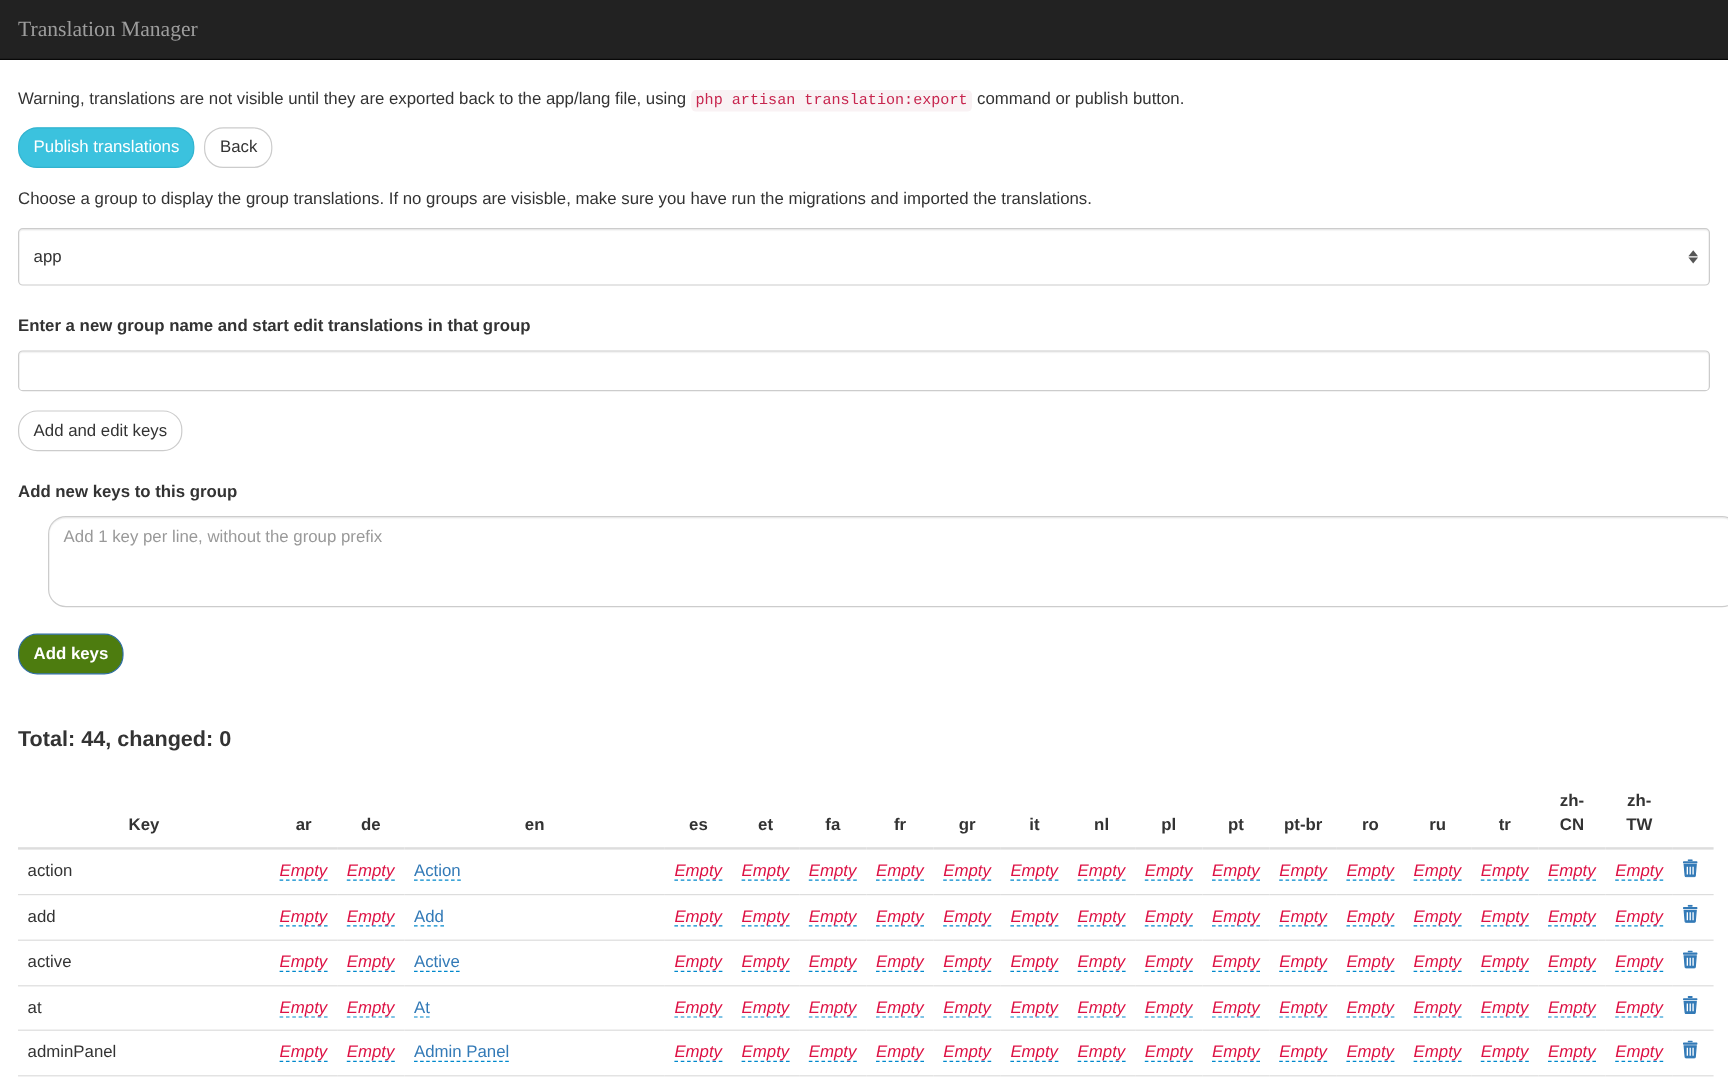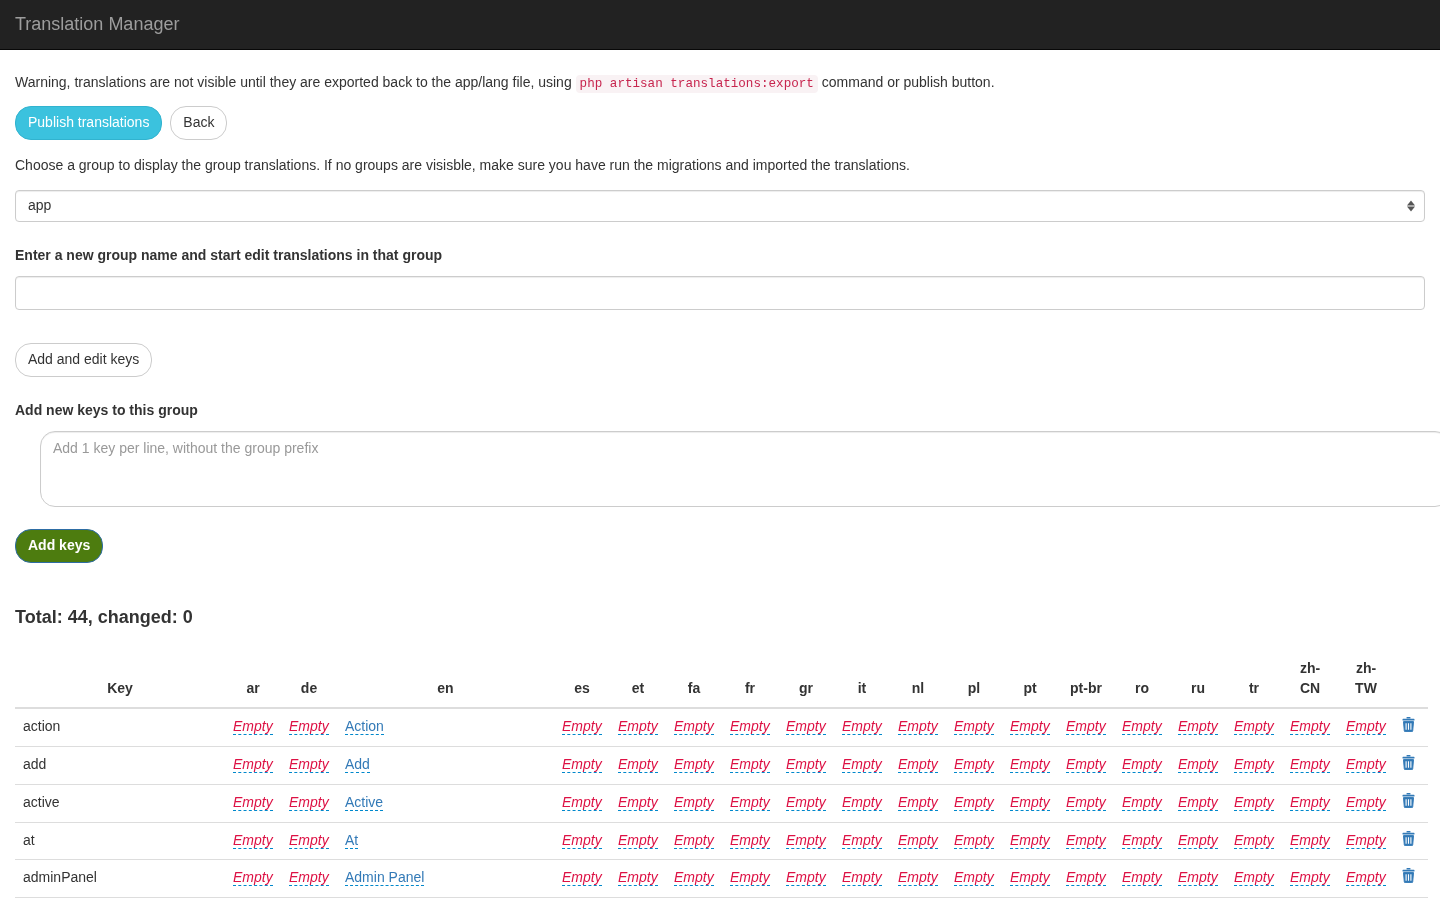--- a/index.html
+++ b/index.html
@@ -1,21 +1,21 @@
 <!DOCTYPE html>
 <html><head>
 <meta charset="utf-8">
 <style>
   * { margin: 0; padding: 0; box-sizing: border-box; }
   html, body { width: 1440px; height: 900px; overflow: hidden; background: #fff; }
   body { font-family: "Liberation Sans", sans-serif; font-size: 14px; color: #333; line-height: 1.42857; }
 
   
   .navbar { height: 50px; background: #222; border-bottom: 1px solid #080808; display: flex; align-items: center; }
-  .navbar-title { color: #9d9d9d; font-size: 18px; padding: 0 15px; }
+  .navbar-title { color: #9d9d9d; font-size: 18px; padding: 0 15px; font-family: Liberation Serif, serif; }
 
   .container { padding: 0 15px; }
 
   
   .warning { margin: 23px 0 12px; }
   code.inline-code {
     font-family: "Liberation Mono", monospace; font-size: 12.6px;
     color: #c7254e; background: #f9f2f4; padding: 2px 4px; border-radius: 4px;
   }
 
@@ -25,37 +25,37 @@
          font-family: "Liberation Sans", sans-serif; vertical-align: middle; }
   .btn-info { background: #3bc2de; border-color: #31b3cf; color: #fff; }
   .btn-default { background: #fff; border-color: #ccc; color: #333; }
   .btn-primary { background: #4d7c0f; border-color: #2e6da4; color: #fff; font-weight: bold; }
   .btn-row { margin-bottom: 16px; }
   .btn + .btn { margin-left: 4px; }
 
   .choose-text { margin-bottom: 14px; }
 
   
-  .select-box { position: relative; width: 100%; height: 32px; border: 1px solid #ccc;
+  .select-box { position: relative; width: 100%; height: 48px; border: 1px solid #ccc;
                 border-radius: 4px; background: #fff; display: flex; align-items: center;
                 padding: 0 12px; cursor: pointer; box-shadow: inset 0 1px 1px rgba(0,0,0,.075); }
   .select-stepper { position: absolute; right: 9px; top: 50%; transform: translateY(-50%);
                     display: flex; flex-direction: column; align-items: center; gap: 1px; }
   .select-stepper .tri { width: 0; height: 0; border-left: 4px solid transparent; border-right: 4px solid transparent; }
   .tri-up { border-bottom: 5px solid #555; }
   .tri-down { border-top: 5px solid #555; }
 
   .section-label { font-weight: bold; margin: 24px 0 10px; }
 
   .text-input { width: 100%; height: 34px; border: 1px solid #ccc; border-radius: 4px;
                 padding: 6px 12px; font-size: 14px; color: #333; font-family: "Liberation Sans", sans-serif;
                 box-shadow: inset 0 1px 1px rgba(0,0,0,.075); }
   .text-input::placeholder, .keys-textarea::placeholder { color: #999; opacity: 1; }
 
-  .add-edit-row { margin: 33px 0 0; }
+  .add-edit-row { margin: 16px 0 0; }
 
   .keys-textarea { width: 100%; height: 76px; border: 1px solid #ccc; border-radius: 15px;
                    padding: 8px 12px; font-size: 14px; color: #333; resize: none;
                    font-family: "Liberation Sans", sans-serif;
                    box-shadow: inset 0 1px 1px rgba(0,0,0,.075); margin-left: 25px; }
   .add-keys-row { margin: 16px 0 0; }
 
   .summary { font-size: 18px; font-weight: bold; margin: 42px 0 0; color: #333; }
 
   
@@ -71,21 +71,21 @@
 </style>
 </head>
 <body>
 
 <div class="navbar">
   <span class="navbar-title">Translation Manager</span>
 </div>
 
 <div class="container">
 
-  <p class="warning"><span>Warning, translations are not visible until they are exported back to the app/lang file, using </span><code class="inline-code">php artisan translations:export</code><span> command or publish button.</span></p>
+  <p class="warning"><span>Warning, translations are not visible until they are exported back to the app/lang file, using </span><code class="inline-code">php artisan translation:export</code><span> command or publish button.</span></p>
 
   <div class="btn-row">
     <button class="btn btn-info">Publish translations</button>
     <button class="btn btn-default">Back</button>
   </div>
 
   <p class="choose-text">Choose a group to display the group translations. If no groups are visisble, make sure you have run the migrations and imported the translations.</p>
 
   <div class="select-box">
     <span>app</span>

